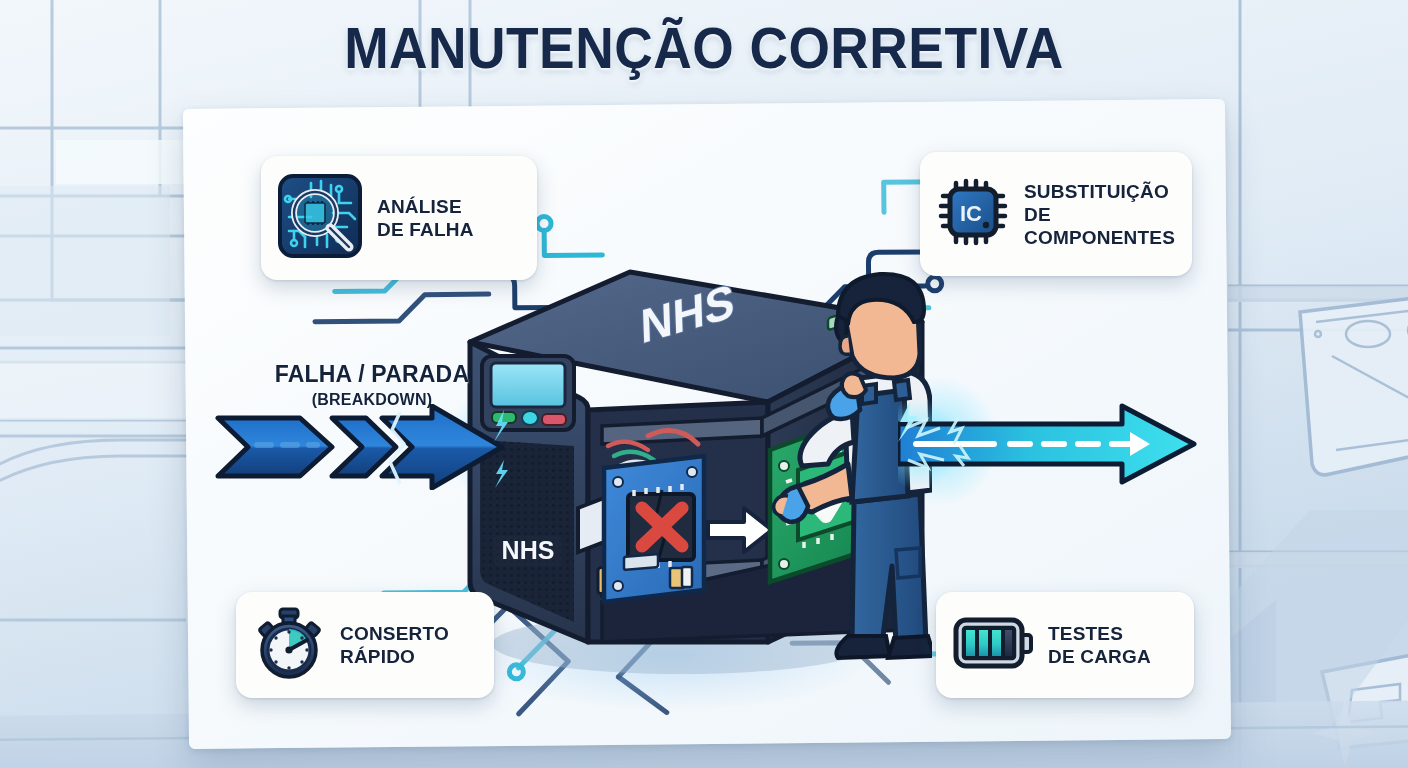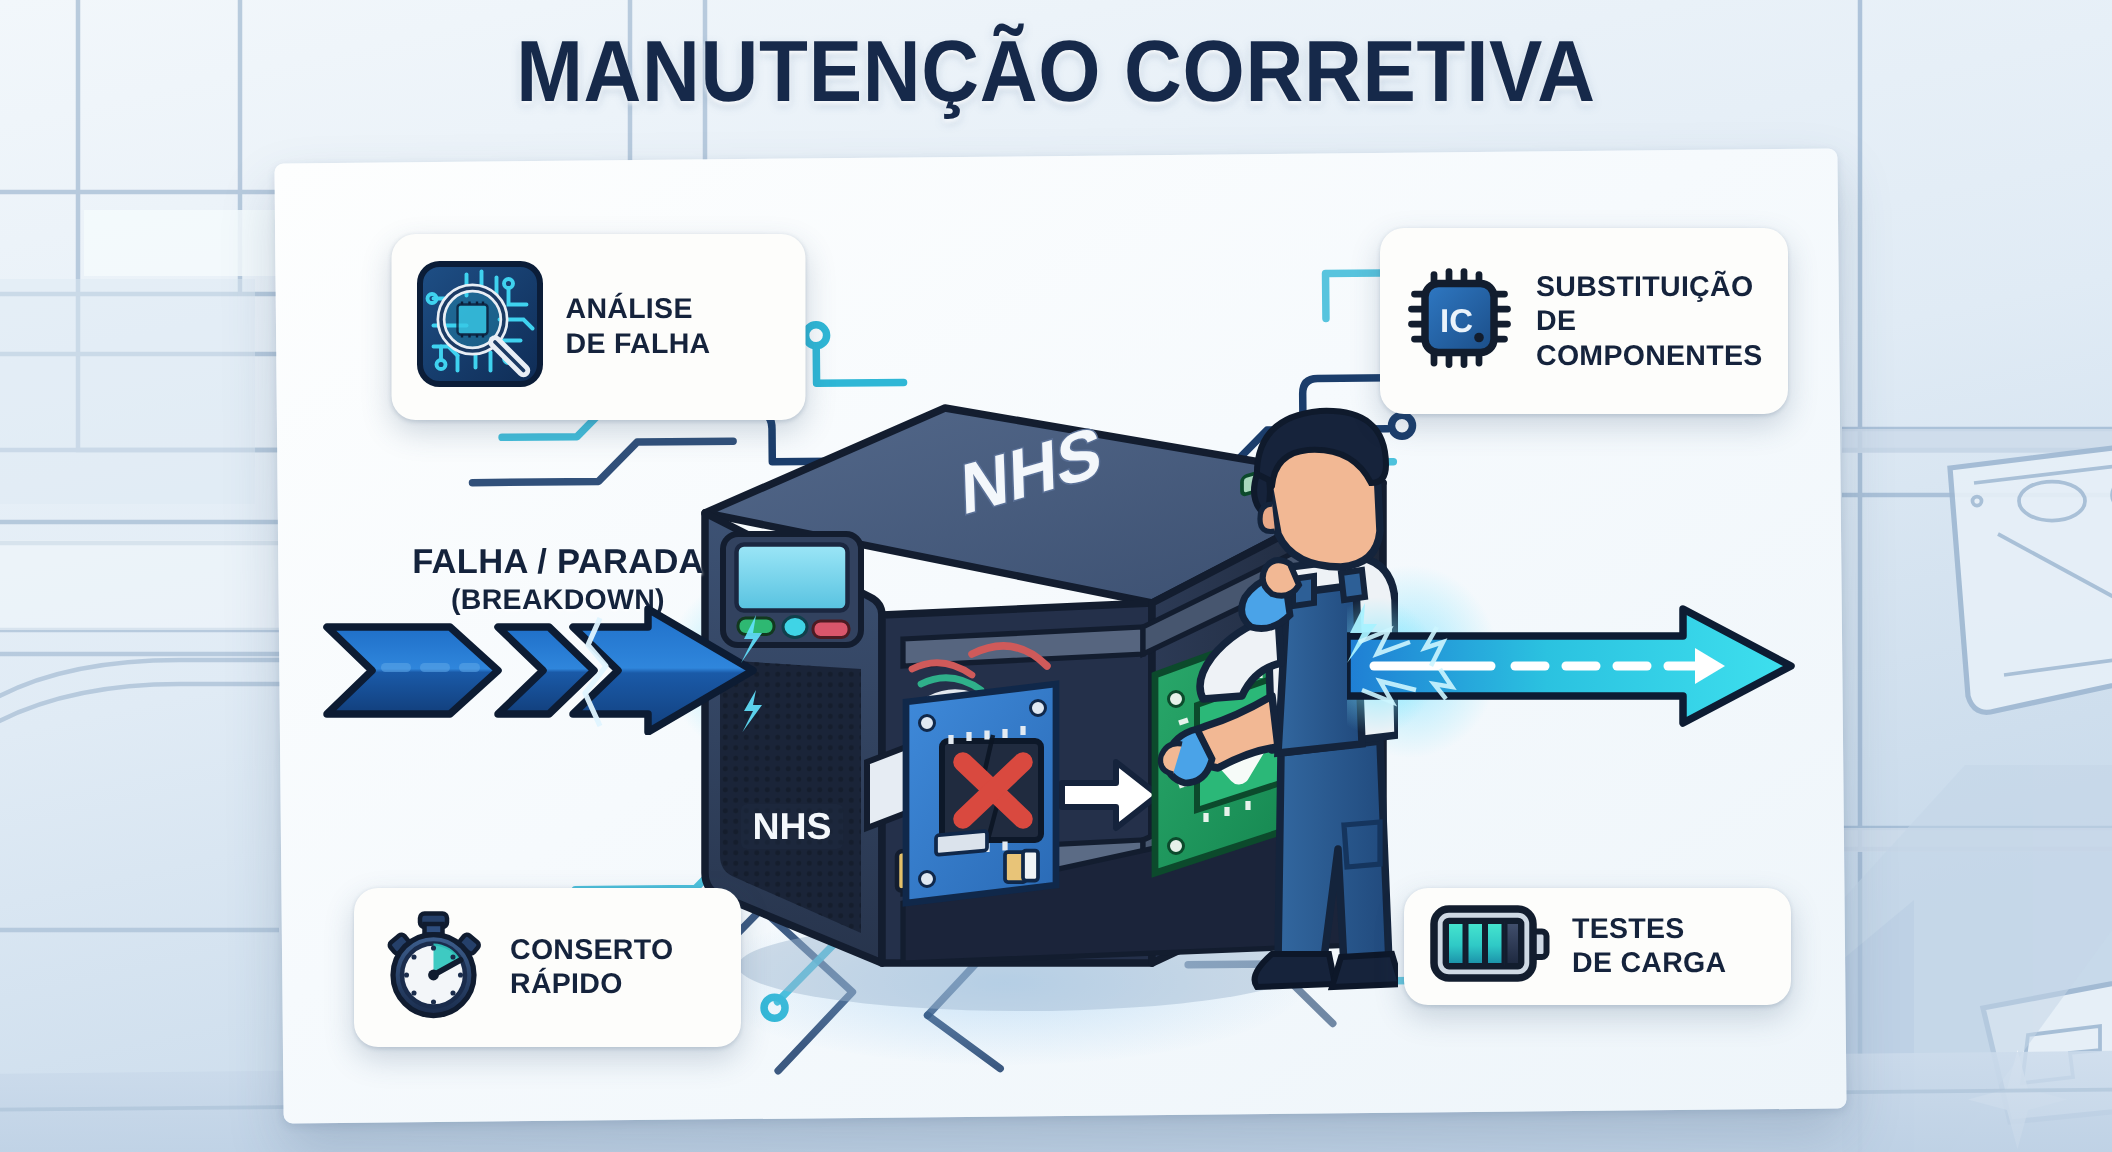--- a/index.html
+++ b/index.html
@@ -92,35 +92,35 @@
     font-weight: bold;
     line-height: 23px;
     color: #15233c;
     letter-spacing: 0.2px;
     white-space: pre-line;
   }
 
   #card-analise      { left: 216px; top: 156px; width: 276px; height: 124px; margin-left: 45px; }
   #card-substituicao { left: 920px; top: 152px; width: 272px; height: 124px; }
   #card-conserto     { left: 236px; top: 592px; width: 258px; height: 106px; }
-  #card-testes       { left: 936px; top: 592px; width: 258px; height: 78px; gap: 12px; }
+  #card-testes       { left: 936px; top: 592px; width: 258px; height: 106px; gap: 12px; }
 
   .icon-box { flex: 0 0 auto; }
 
   
   .proc-label {
     position: absolute;
     font-weight: bold;
     color: #14233c;
     text-align: center;
     line-height: 1.1;
     text-shadow: 0 1px 2px rgba(255,255,255,0.95);
   }
   .proc-label .l1 { font-size: 23px; letter-spacing: 0.2px; display: block; }
-  .proc-label .l2 { font-size: 19px; letter-spacing: 0.2px; display: block; margin-top: 4px; }
+  .proc-label .l2 { font-size: 16px; letter-spacing: 0.2px; display: block; margin-top: 4px; }
 
   #label-falha    { left: 244px; top: 362px; width: 256px; }
   #label-restaura { left: 938px; top: 340px; width: 260px; }
 
   
   .arrow-svg { position: absolute; pointer-events: none; }
   #arrow-left  { left: 214px; top: 404px; width: 300px; height: 86px; }
   #arrow-right { left: 898px; top: 398px; width: 300px; height: 92px; }
 
   

